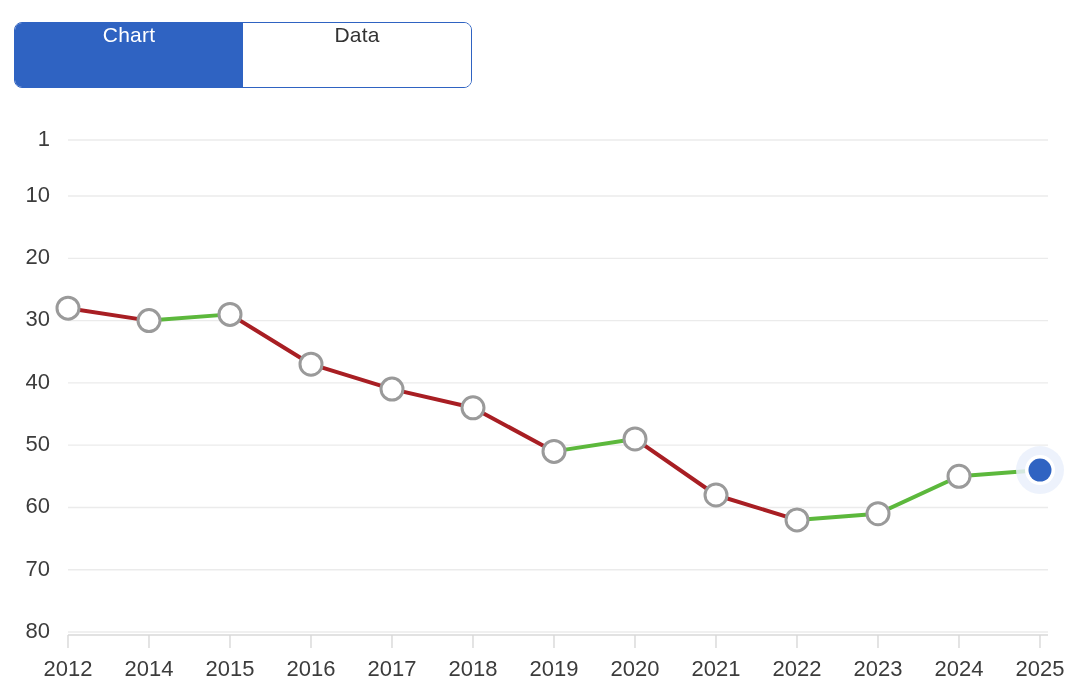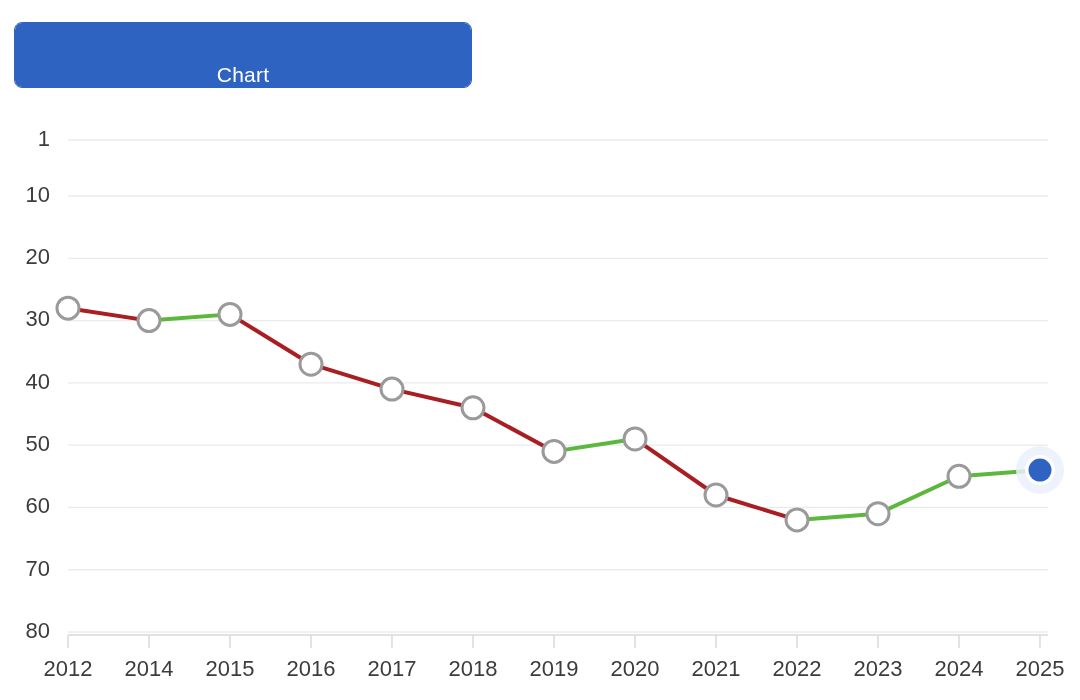--- a/index.html
+++ b/index.html
@@ -25,21 +25,21 @@
     display: flex;
     border: 1px solid #2f63c2;
     border-radius: 8px;
     overflow: hidden;
     box-sizing: border-box;
     background: #ffffff;
   }
   .tab {
     flex: 1 1 50%;
     display: flex;
-    align-items: flex-end;
+    align-items: flex-start;
     justify-content: center;
     font-size: 21px;
     letter-spacing: 0.2px;
     cursor: pointer;
     user-select: none;
     color: #333333;
     background: #ffffff;
   }
   .tab.active {
     background: #2f63c2;
@@ -103,20 +103,23 @@
   .marker-last {
     fill: #2f63c2;
   }
 </style>
 </head>
 <body>
 
 <div id="tab-switcher">
   <div class="tab active">
     <span>Chart</span>
+  </div>
+  <div class="tab">
+    <span>Data</span>
   </div>
 </div>
 
 <div id="chart-area">
   <svg id="chart-svg" width="1080" height="600" viewBox="0 0 1080 600">
     <g id="gridlines">
         <line x1="68" y1="40" x2="1048" y2="40" class="gridline"></line>
         <line x1="68" y1="96.0506329113924" x2="1048" y2="96.0506329113924" class="gridline"></line>
         <line x1="68" y1="158.32911392405063" x2="1048" y2="158.32911392405063" class="gridline"></line>
         <line x1="68" y1="220.60759493670886" x2="1048" y2="220.60759493670886" class="gridline"></line>

